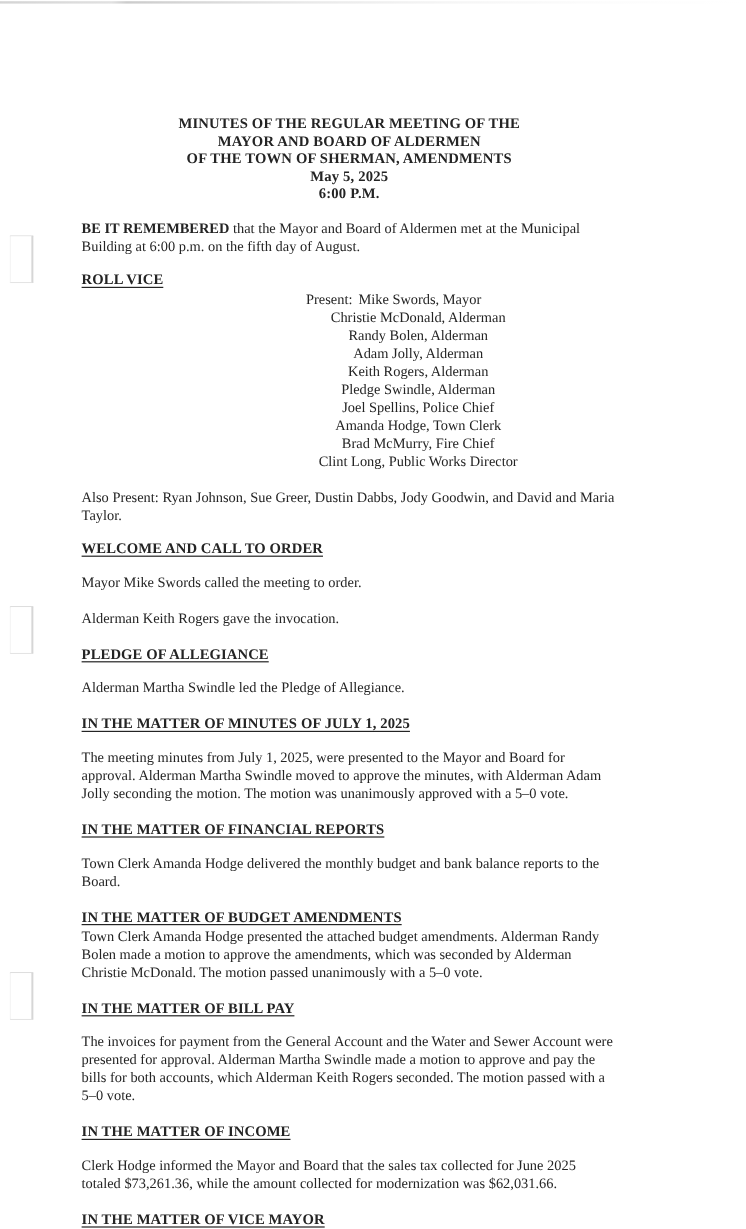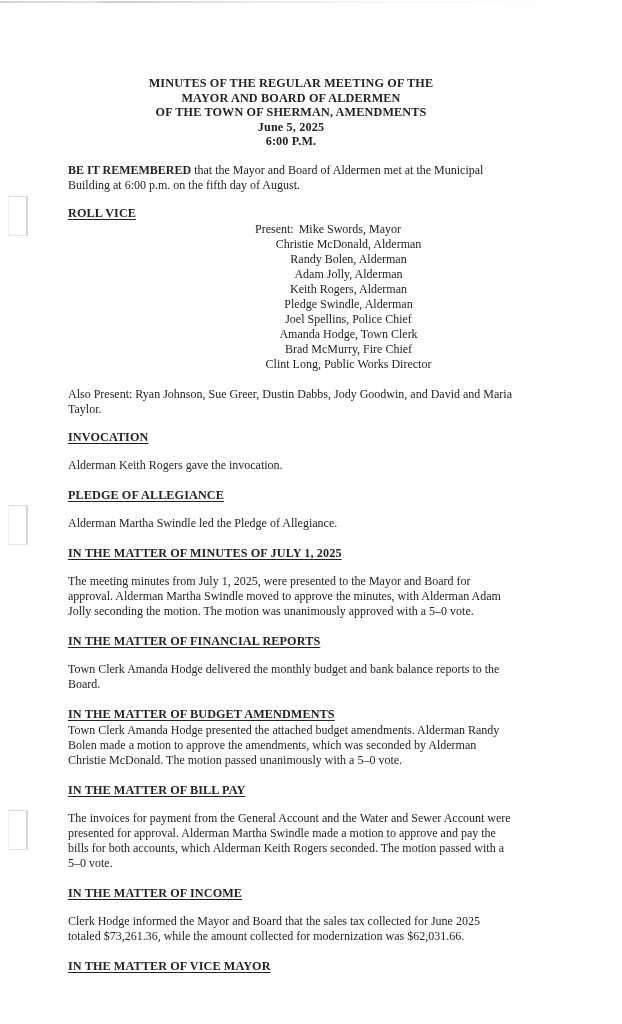--- a/index.html
+++ b/index.html
@@ -34,21 +34,21 @@
     border-radius: 1px;
   }
   .punch-1 { top: 196px; }
   .punch-2 { top: 505px; }
   .punch-3 { top: 810px; }
 
   .page-content {
     position: relative;
     box-sizing: border-box;
     width: 574px;
-    padding: 76px 60px 0 68px;
+    padding: 96px 60px 0 68px;
     font-size: 12px;
     line-height: 15px;
   }
   .title-block {
     text-align: center;
     font-weight: bold;
     font-size: 12.2px;
     line-height: 14.6px;
     margin: 0 0 14px 0;
     letter-spacing: 0.15px;
@@ -83,21 +83,21 @@
 <div class="punch-mark punch-1"></div>
 <div class="punch-mark punch-2"></div>
 <div class="punch-mark punch-3"></div>
 
 <div class="page-content">
 
   <div class="title-block">
     <div>MINUTES OF THE REGULAR MEETING OF THE</div>
     <div>MAYOR AND BOARD OF ALDERMEN</div>
     <div>OF THE TOWN OF SHERMAN, AMENDMENTS</div>
-    <div>June 5, 2025</div>
+    <div>May 5, 2025</div>
     <div>6:00 P.M.</div>
   </div>
 
   <p class="intro"><span class="lead">BE IT REMEMBERED</span><span> that the Mayor and Board of Aldermen met at the Municipal Building at 6:00 p.m. on the fifth day of August.</span></p>
 
   <div class="sec-head list-head"><span class="u">ROLL VICE</span></div>
 
   <div class="roll-list">
     <div class="present-row"><span class="present-label">Present:</span><span>Mike Swords, Mayor</span></div>
     <div class="attendee">Christie McDonald, Alderman</div>
@@ -106,23 +106,26 @@
     <div class="attendee">Keith Rogers, Alderman</div>
     <div class="attendee">Pledge Swindle, Alderman</div>
     <div class="attendee">Joel Spellins, Police Chief</div>
     <div class="attendee">Amanda Hodge, Town Clerk</div>
     <div class="attendee">Brad McMurry, Fire Chief</div>
     <div class="attendee">Clint Long, Public Works Director</div>
   </div>
 
   <p class="also-present">Also Present: Ryan Johnson, Sue Greer, Dustin Dabbs, Jody Goodwin, and David and Maria Taylor.</p>
 
+  <div class="section">
+    <div class="sec-head"><span class="u">WELCOME AND CALL TO ORDER</span></div>
+    <p class="para">Mayor Mike Swords called the meeting to order.</p>
+  </div>
 
   <div class="section">
-    <div class="sec-head"><span class="u">INVOCATION</span></div>
     <p class="para">Alderman Keith Rogers gave the invocation.</p>
   </div>
 
   <div class="section">
     <div class="sec-head"><span class="u">PLEDGE OF ALLEGIANCE</span></div>
     <p class="para">Alderman Martha Swindle led the Pledge of Allegiance.</p>
   </div>
 
   <div class="section">
     <div class="sec-head"><span class="u">IN THE MATTER OF MINUTES OF JULY 1, 2025</span></div>

